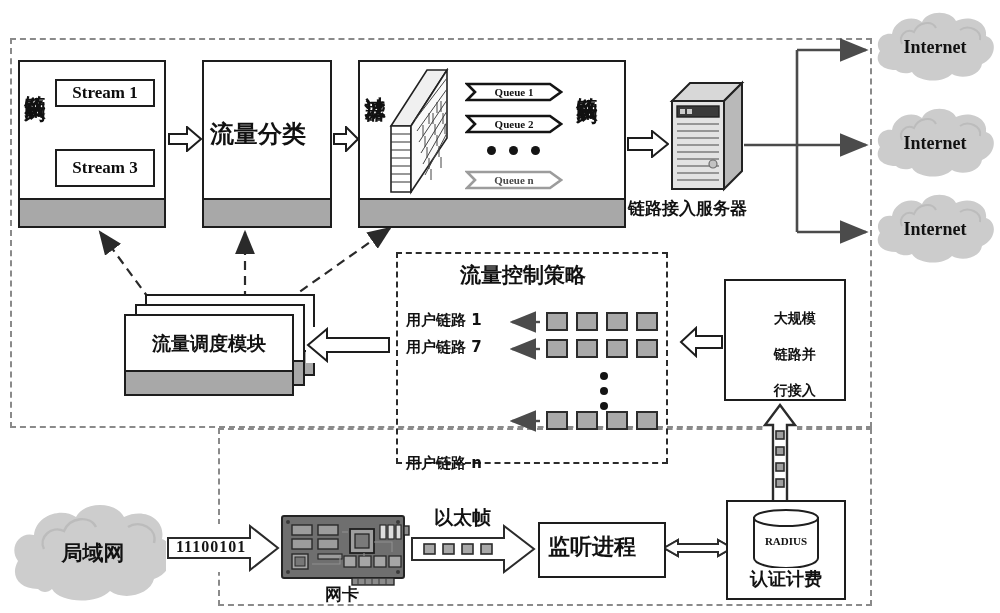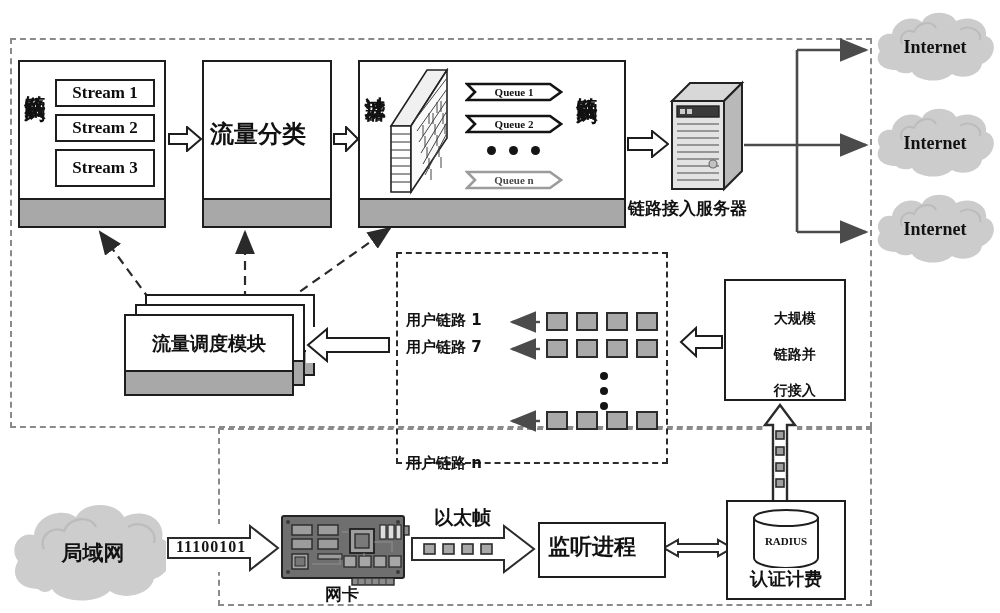--- a/index.html
+++ b/index.html
@@ -219,21 +219,20 @@
     <path d="M666,548 L730,548" stroke="#ffffff" stroke-width="4" fill="none"></path>
     <path d="M664,548 L678,540 L678,544 L718,544 L718,540 L732,548 L718,556 L718,552 L678,552 L678,556 z" fill="#ffffff" stroke="#2c2c2c" stroke-width="2" stroke-linejoin="miter"></path>
   </svg>
 
   <div class="box" style="left:18px;top:60px;width:148px;height:168px;">
     <div class="box-foot"></div>
   </div>
   <div class="vtext" style="left:24px;top:78px;font-size:21px;">链路队列</div>
 
   <div class="chip" style="left:55px;top:79px;width:100px;height:28px;font-size:17px;">Stream 1</div>
-  <div class="chip" style="left:55px;top:114px;width:100px;height:28px;font-size:17px;">Stream 2</div>
   <div class="chip" style="left:55px;top:149px;width:100px;height:38px;font-size:17px;">Stream 3</div>
 
   <div class="blockarrow" style="left:168px;top:126px;width:34px;height:26px;">
     <svg width="34" height="26" viewBox="0 0 34 26">
       <path d="M1,8 L19,8 L19,1 L33,13 L19,25 L19,18 L1,18 z" fill="#ffffff" stroke="#1d1d1d" stroke-width="2" stroke-linejoin="miter"></path>
     </svg>
   </div>
 
   <div class="box" style="left:202px;top:60px;width:130px;height:168px;">
     <div class="box-foot"></div>
@@ -379,20 +378,21 @@
     <div class="sfoot"></div>
   </div>
 
   <div class="blockarrow" style="left:306px;top:327px;width:84px;height:36px;z-index:4;">
     <svg width="84" height="36" viewBox="0 0 84 36">
       <path d="M83,11 L21,11 L21,2 L2,18 L21,34 L21,25 L83,25 z" fill="#ffffff" stroke="#1d1d1d" stroke-width="2" stroke-linejoin="miter"></path>
     </svg>
   </div>
 
   <div class="dashed-region inner" style="left:396px;top:252px;width:272px;height:212px;"></div>
+  <div class="label-cn" style="left:460px;top:264px;font-size:21px;">流量控制策略</div>
 
   <div class="label-cn" style="left:406px;top:313px;font-size:15px;">用户链路 1</div>
   <div class="cell" style="left:546px;top:312px;"></div>
   <div class="cell" style="left:576px;top:312px;"></div>
   <div class="cell" style="left:606px;top:312px;"></div>
   <div class="cell" style="left:636px;top:312px;"></div>
 
   <div class="label-cn" style="left:406px;top:340px;font-size:15px;">用户链路 7</div>
   <div class="cell" style="left:546px;top:339px;"></div>
   <div class="cell" style="left:576px;top:339px;"></div>

